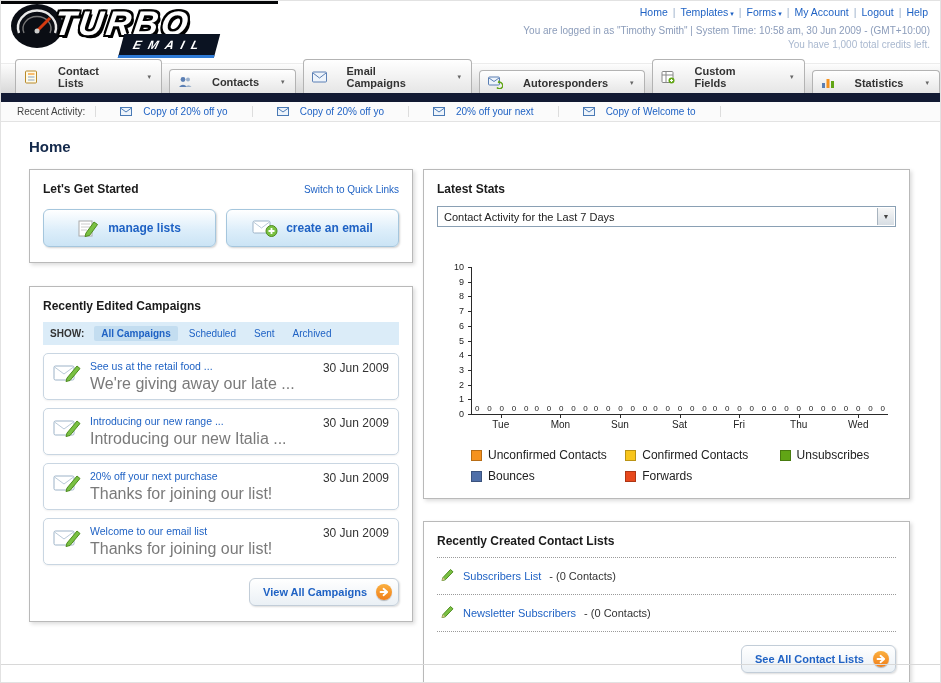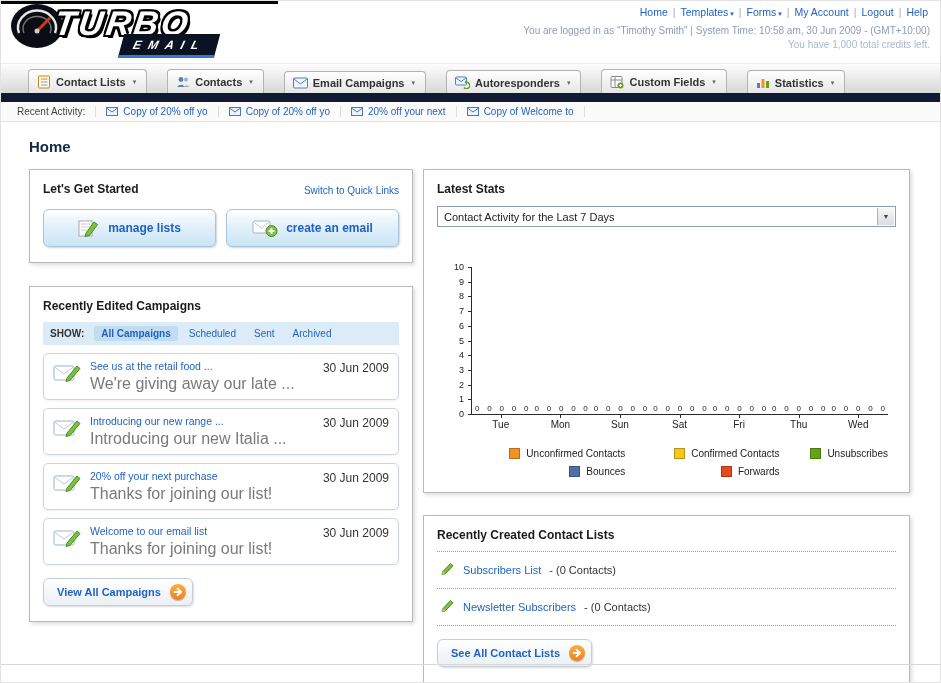--- a/index.html
+++ b/index.html
@@ -20,81 +20,81 @@
   .top-links { font-size:10.5px; }
   .top-links a { color:#1f62c4; text-decoration:none; margin:0 2px; cursor:pointer; }
   .top-links .sep { color:#9bb0c9; margin:0 3px; }
   .dd { font-size:7px; color:#1f62c4; }
   .login-line { margin-top:7px; font-size:10px; color:#8b9cba; }
   .credits-line { margin-top:3px; font-size:10px; color:#a9b8cf; }
 
   
   .tabs-row { position:relative; height:30px; background:linear-gradient(#fdfdfd,#d8d8d8); border-top:1px solid #ececec; }
   .tabs { position:absolute; left:14px; bottom:0; display:flex; gap:7px; align-items:flex-end; }
-  .tab { display:flex; align-items:center; gap:5px; padding:5px 10px 4px 8px; background:linear-gradient(#ffffff,#e6e6e6); border:1px solid #b3b3b3; border-bottom:none; border-radius:4px 4px 0 0; font-size:11px; font-weight:bold; color:#333; cursor:pointer;margin-left:13px; }
+  .tab { display:flex; align-items:center; gap:20px; padding:5px 10px 4px 8px; background:linear-gradient(#ffffff,#e6e6e6); border:1px solid #b3b3b3; border-bottom:none; border-radius:4px 4px 0 0; font-size:11px; font-weight:bold; color:#333; cursor:pointer; }
   .tab .dd { color:#666; margin-left:2px; }
   .tab-icon { display:inline-flex; }
   .dark-bar { height:9px; background:#121a33; }
 
   
   .activity-bar { height:20px; display:flex; align-items:center; background:#fbfbfb; border-bottom:1px solid #e3e3e3; font-size:10px; padding-left:16px; color:#444; }
   .activity-label { margin-right:10px; }
   .activity-items { display:flex; height:100%; align-items:center; }
-  .activity-item { display:flex; align-items:center; gap:5px; padding:0 10px; border-right:1px solid #ddd; color:#1f62c4; cursor:pointer; text-decoration:none; }
+  .activity-item { display:flex; align-items:center; gap:11px; padding:0 24px; border-right:1px solid #ddd; color:#1f62c4; cursor:pointer; text-decoration:none; }
   .activity-item:first-child { border-left:1px solid #ddd; }
   .icn { display:inline-flex; }
 
   
   .main { padding:10px 30px 0 28px; }
   .page-title { font-size:15px; font-weight:bold; color:#14294b; margin:6px 0 14px; }
   .columns { display:flex; gap:10px; align-items:flex-start; }
   .col-left { width:384px; flex:none; }
   .col-right { flex:1; }
   .panel { background:#fff; border:1px solid #b9b9b9; box-shadow:2px 2px 4px rgba(0,0,0,.14); padding:12px 13px 15px; }
   .panel-title { font-size:12px; font-weight:bold; color:#1b1b1b; }
-  .panel-head { display:flex; justify-content:space-between; align-items:flex-end; }
+  .panel-head { display:flex; justify-content:space-between; align-items:center; }
   .small-link { font-size:10px; color:#1f62c4; cursor:pointer; text-decoration:none; }
 
   
   .gs-buttons { display:flex; gap:10px; margin-top:13px; }
   .gs-btn { flex:1; height:38px; display:flex; align-items:center; justify-content:center; gap:8px; border:1px solid #a5c6dd; border-radius:6px; background:linear-gradient(#ffffff,#ddeefa 55%,#cbe4f5); font-weight:bold; font-size:12px; font-family:inherit; color:#1f62c4; cursor:pointer; box-shadow:1px 1px 2px rgba(0,0,0,.18); }
 
   
   .campaigns-panel { margin-top:23px; }
   .filter-bar { margin-top:9px; background:#dbecf8; padding:4px 7px; display:flex; align-items:center; font-size:10px; }
   .show-label { font-weight:bold; color:#333; margin-right:10px; }
   .filters { display:flex; gap:4px; align-items:flex-start; }
   .filter { color:#1f62c4; cursor:pointer; text-decoration:none; padding:2px 7px; }
   .filter.active { background:#c3ddf0; border-radius:2px; font-weight:bold; }
   .campaign-item { border:1px solid #c9d6e2; border-radius:5px; padding:6px 9px; margin-top:8px; display:flex; gap:9px; box-shadow:0 1px 2px rgba(0,0,0,.06); cursor:pointer; }
   .camp-icon { flex:none; margin-top:2px; }
   .camp-text { flex:1; }
   .camp-title { display:block; font-size:10.5px; color:#1f62c4; text-decoration:none; margin-bottom:3px; cursor:pointer; }
   .camp-sub { font-size:16px; color:#7a7a7a; }
   .camp-date { font-size:12px; color:#333; margin-top:1px; }
-  .btn-row { display:flex; margin-top:13px; }
+  .btn-row { display:flex; justify-content:flex-end; margin-top:13px; }
   .arrow-btn { display:inline-flex; align-items:center; gap:9px; border:1px solid #c2cdd8; border-radius:6px; background:linear-gradient(#ffffff,#eaf0f5); padding:5px 6px 5px 13px; font-weight:bold; font-size:11px; font-family:inherit; color:#1f62c4; cursor:pointer; box-shadow:1px 1px 2px rgba(0,0,0,.14); }
   .orange-circle { width:16px; height:16px; border-radius:50%; background:linear-gradient(#fbb040,#f07f1a); display:flex; align-items:center; justify-content:center; box-shadow:0 1px 1px rgba(0,0,0,.25); }
 
   
   .dropdown { margin-top:10px; height:21px; border:1px solid #8aa0b4; background:#fff; position:relative; display:flex; align-items:center; padding-left:6px; font-size:11px; color:#222; cursor:pointer; }
   .dd-arrow { position:absolute; right:1px; top:1px; bottom:1px; width:17px; background:linear-gradient(#f7f7f7,#d7dee4); border-left:1px solid #a8b4bf; display:flex; align-items:center; justify-content:center; font-size:7px; color:#444; }
   .chart { margin:40px 8px 0 34px; }
   .chart-plot { position:relative; height:148px; border-left:1px solid #2a2a2a; border-bottom:1px solid #2a2a2a; }
   .yaxis { position:absolute; left:0; right:0; top:0; bottom:0; }
   .ytick { position:absolute; left:-30px; width:22px; text-align:right; font-size:9px; color:#222; line-height:10px; }
   .ytickmark { position:absolute; left:-4px; width:4px; height:1px; background:#2a2a2a; }
   .groups { position:absolute; left:0; right:0; top:0; bottom:0; display:flex; }
   .cgroup { flex:1; position:relative; }
   .vrow { position:absolute; left:3px; right:3px; bottom:1px; display:flex; justify-content:space-between; font-size:8px; color:#222; }
   .xrow { display:flex; margin-top:4px; }
   .xlab { flex:1; text-align:center; font-size:10px; color:#222; position:relative; }
   .xlab::before { content:""; position:absolute; top:-5px; left:50%; width:1px; height:4px; background:#2a2a2a; }
   .chart-legend { display:grid; grid-template-columns:37% 37% 26%; row-gap:7px; margin-top:18px; }
-  .legend-item { display:flex; align-items:center; gap:6px; font-size:10px; color:#222;justify-content:flex-end; }
+  .legend-item { display:flex; align-items:center; gap:6px; font-size:12px; color:#222; }
   .swatch { width:11px; height:11px; flex:none; box-shadow:inset 0 0 0 1px rgba(0,0,0,.25); }
 
   
   .lists-panel { margin-top:22px; }
   .dotted-under { border-bottom:1px dotted #9a9a9a; padding-bottom:9px; }
   .cl-item { display:flex; align-items:center; gap:8px; padding:9px 2px; border-bottom:1px dotted #9a9a9a; font-size:11px; cursor:pointer; }
   .cl-name { color:#1f62c4; text-decoration:none; cursor:pointer; }
   .cl-suffix { color:#333; }
 
   .footer-line { position:absolute; left:0; right:0; bottom:17px; border-top:1px solid #d8d8d8; }

